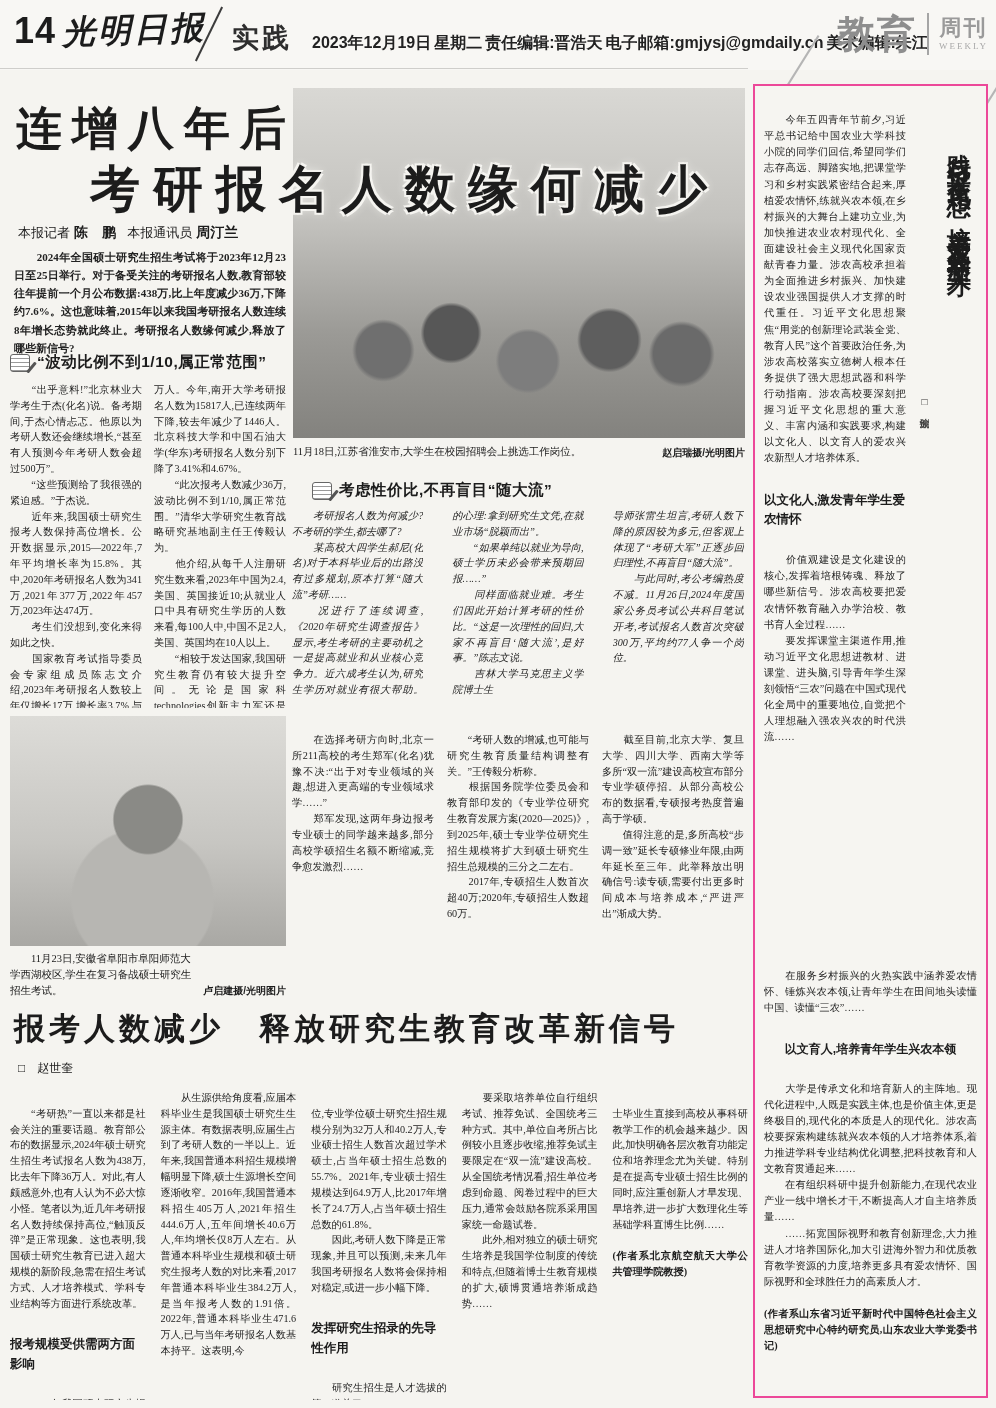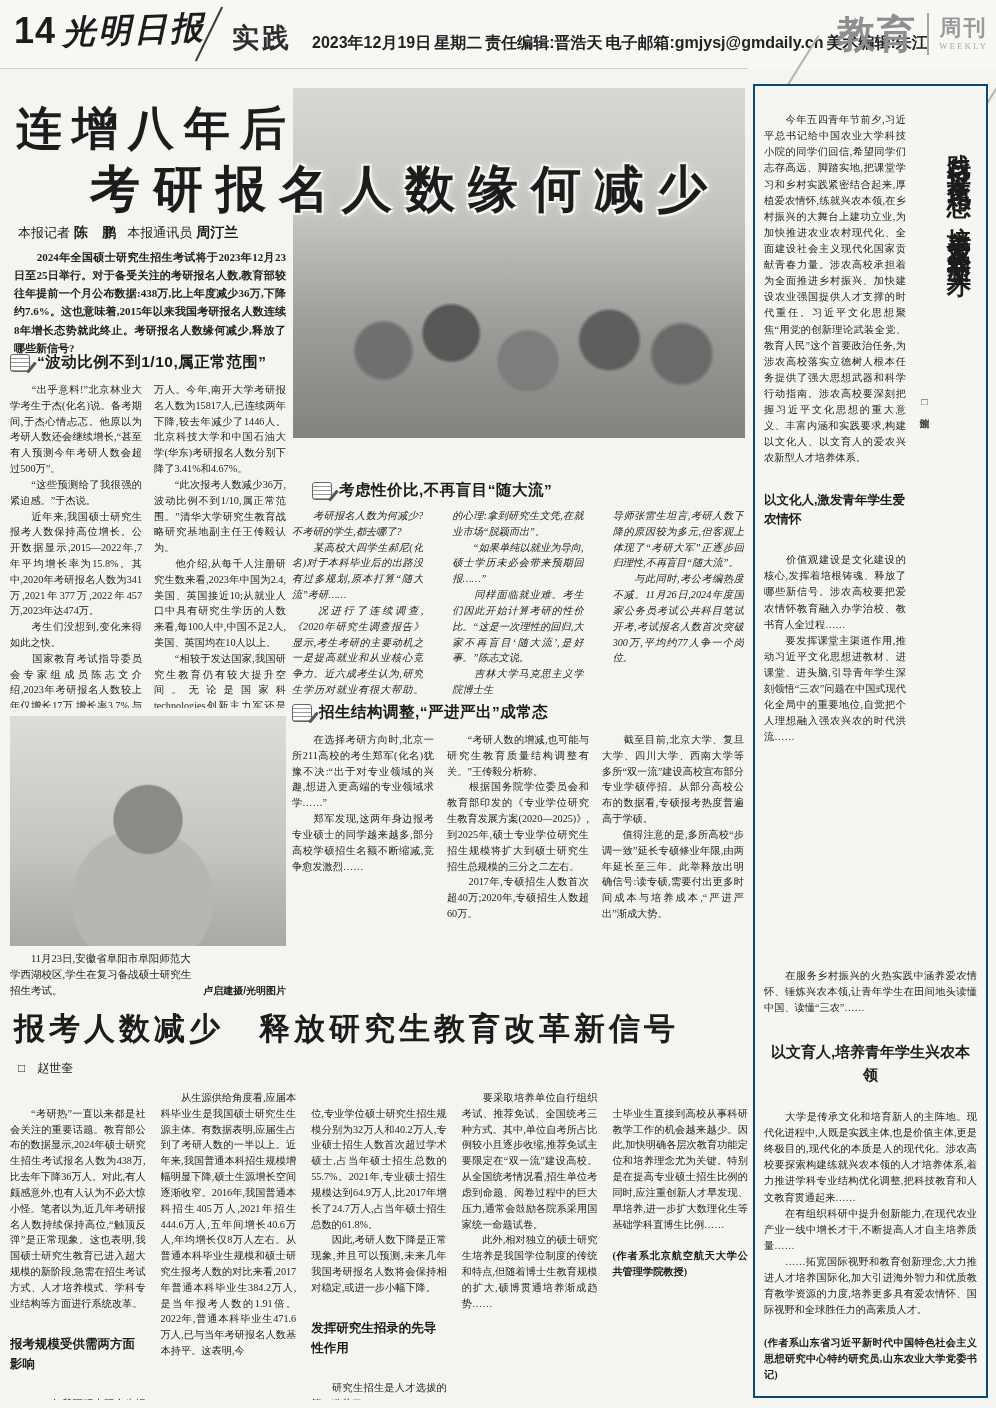--- a/index.html
+++ b/index.html
@@ -58,28 +58,28 @@
   .cols{position:absolute;display:flex;}
   .col{flex:1;font-size:10.2px;line-height:1.55;text-align:justify;white-space:pre-line;overflow:hidden;}
   .sub-b{font-family:"Liberation Sans",sans-serif;font-weight:bold;font-size:12.5px;margin:8px 0 6px;white-space:normal;text-align:left;}
 
   
   .b-title{position:absolute;left:14px;top:1008px;width:730px;font-size:31px;font-weight:700;letter-spacing:4px;}
   .b-byline{position:absolute;left:18px;top:1060px;font-size:12px;}
   .b-cols{left:10px;top:1090px;width:738px;height:310px;gap:15px;}
 
   
-  .rc{position:absolute;left:753px;top:84px;width:235px;height:1314px;border:2px solid #0c4a6e;background:#f6f5f1;box-sizing:border-box;padding:10px 9px 8px;}
+  .rc{position:absolute;left:753px;top:84px;width:235px;height:1314px;border:2px solid #ec4899;background:#f6f5f1;box-sizing:border-box;padding:10px 9px 8px;}
   .rc-top{display:flex;height:848px;overflow:hidden;}
   .rc-text{flex:1;font-size:10.2px;line-height:1.58;text-align:justify;white-space:pre-line;overflow:hidden;padding-right:7px;}
   .rc-headcol{width:64px;position:relative;flex:none;}
   .rc-title{writing-mode:vertical-rl;font-size:24px;font-weight:900;letter-spacing:5px;position:absolute;right:2px;top:38px;height:800px;}
   .rc-author{writing-mode:vertical-rl;font-size:10px;position:absolute;right:46px;top:300px;color:#333;}
   .rc-bottom{margin-top:8px;font-size:10.2px;line-height:1.58;text-align:justify;white-space:pre-line;overflow:hidden;height:430px;}
-  .rc-sub{font-family:"Liberation Sans",sans-serif;font-weight:bold;font-size:15px;text-align:center;margin:7px 0 6px;white-space:normal;}
+  .rc-sub{font-family:"Liberation Sans",sans-serif;font-weight:bold;font-size:12px;text-align:center;margin:7px 0 6px;white-space:normal;}
   .rc-attr{font-weight:bold;}
 </style>
 </head>
 <body>
 
 <div id="page">
 
   <div class="hdr">
     <div class="pagenum">14</div>
     <div class="masthead">光明日报</div>
@@ -106,20 +106,24 @@
   </div>
 
   <div class="h1a">连增八年后</div>
   <div class="h1b">考研报名人数缘何减少</div>
   <div class="byline">
     <span>本报记者</span><b>陈　鹏</b>
     <span>本报通讯员</span><b>周汀兰</b>
   </div>
 
   <div class="photo photo1"></div>
+  <div class="cap cap1">
+    <span>11月18日,江苏省淮安市,大学生在校园招聘会上挑选工作岗位。</span>
+    <span class="credit">赵启瑞摄/光明图片</span>
+  </div>
   <div class="photo2 photo"></div>
   <div class="cap cap2">
     <span>　　11月23日,安徽省阜阳市阜阳师范大学西湖校区,学生在复习备战硕士研究生招生考试。</span>
     <span class="credit">卢启建摄/光明图片</span>
   </div>
 
   <div class="lead">　　2024年全国硕士研究生招生考试将于2023年12月23日至25日举行。对于备受关注的考研报名人数,教育部较往年提前一个月公布数据:438万,比上年度减少36万,下降约7.6%。这也意味着,2015年以来我国考研报名人数连续8年增长态势就此终止。考研报名人数缘何减少,释放了哪些新信号?</div>
 
   <div class="sec-head" style="left:10px;top:352px;width:276px;">
     <span class="note-icon">
@@ -152,26 +156,20 @@
 　　某高校大四学生郝尼(化名)对于本科毕业后的出路没有过多规划,原本打算“随大流”考研……
 　　况进行了连续调查,《2020年研究生调查报告》显示,考生考研的主要动机之一是提高就业和从业核心竞争力。近六成考生认为,研究生学历对就业有很大帮助。该报告勾勒出大部分考生</div>
     <div class="col">的心理:拿到研究生文凭,在就业市场“脱颖而出”。
 　　“如果单纯以就业为导向,硕士学历未必会带来预期回报……”
 　　同样面临就业难。考生们因此开始计算考研的性价比。“这是一次理性的回归,大家不再盲目‘随大流’,是好事。”陈志文说。
 　　吉林大学马克思主义学院博士生</div>
     <div class="col">导师张雷生坦言,考研人数下降的原因较为多元,但客观上体现了“考研大军”正逐步回归理性,不再盲目“随大流”。
 　　与此同时,考公考编热度不减。11月26日,2024年度国家公务员考试公共科目笔试开考,考试报名人数首次突破300万,平均约77人争一个岗位。</div>
   </div>
 
-  <div class="sec-head" style="left:292px;top:702px;width:440px;">
-    <span class="note-icon">
-        <span class="pencil"></span>
-      </span>
-    <span>招生结构调整,“严进严出”成常态</span>
-  </div>
   <div class="cols" style="left:292px;top:732px;width:452px;height:266px;gap:13px;">
     <div class="col">　　在选择考研方向时,北京一所211高校的考生郑军(化名)犹豫不决:“出于对专业领域的兴趣,想进入更高端的专业领域求学……”
 　　郑军发现,这两年身边报考专业硕士的同学越来越多,部分高校学硕招生名额不断缩减,竞争愈发激烈……</div>
     <div class="col">　　“考研人数的增减,也可能与研究生教育质量结构调整有关。”王传毅分析称。
 　　根据国务院学位委员会和教育部印发的《专业学位研究生教育发展方案(2020—2025)》,到2025年,硕士专业学位研究生招生规模将扩大到硕士研究生招生总规模的三分之二左右。
 　　2017年,专硕招生人数首次超40万;2020年,专硕招生人数超60万。</div>
     <div class="col">　　截至目前,北京大学、复旦大学、四川大学、西南大学等多所“双一流”建设高校宣布部分专业学硕停招。从部分高校公布的数据看,专硕报考热度普遍高于学硕。
 　　值得注意的是,多所高校“步调一致”延长专硕修业年限,由两年延长至三年。此举释放出明确信号:读专硕,需要付出更多时间成本与培养成本,“严进严出”渐成大势。</div>
   </div>
 

